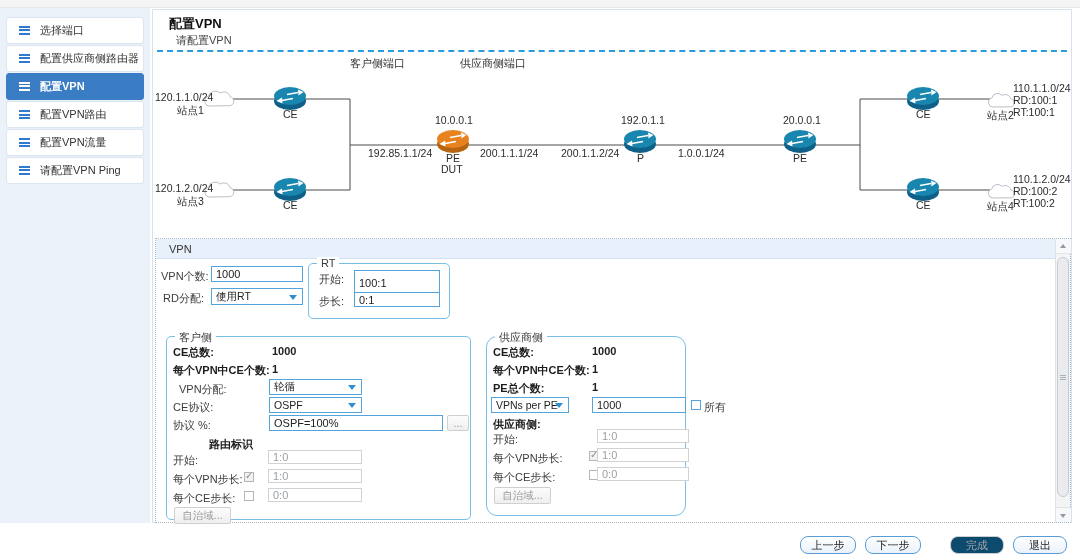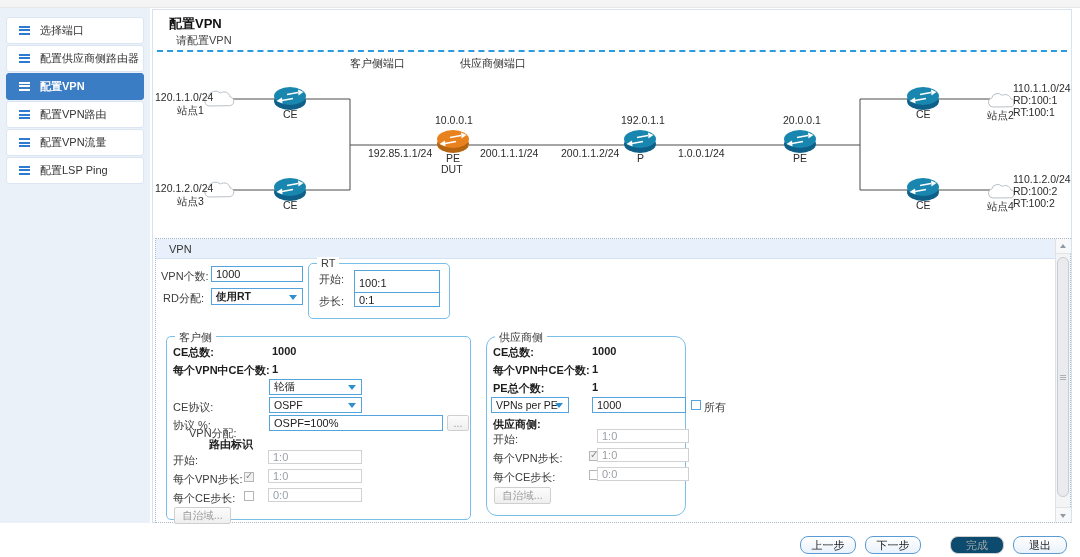--- a/index.html
+++ b/index.html
@@ -107,21 +107,21 @@
     <div class="side-item">
       <span class="burger"></span>
       <span class="side-label">配置VPN路由</span>
     </div>
     <div class="side-item">
       <span class="burger"></span>
       <span class="side-label">配置VPN流量</span>
     </div>
     <div class="side-item">
       <span class="burger"></span>
-      <span class="side-label">配置LSP Ping</span>
+      <span class="side-label">请配置VPN Ping</span>
     </div>
   </div>
 
   <div class="main">
     <div class="page-title">配置VPN</div>
     <div class="page-sub">请配置VPN</div>
     <div class="dashline"></div>
     <div class="port-label cust">客户侧端口</div>
     <div class="port-label prov">供应商侧端口</div>
   </div>
@@ -243,41 +243,41 @@
 
   <div class="vpn-panel">
     <div class="vpn-head">
       <span>VPN</span>
     </div>
 
     <span class="lbl" style="left:5px; top:30px;">VPN个数:</span>
     <input class="tbox" style="left: 55px; top: 27px; width: 92px; height: 16px;" readonly="" value="1000">
 
     <span class="lbl" style="left:7px; top:52px;">RD分配:</span>
-    <div class="ddl" style="left:55px; top:49px; width:92px; height:17px;font-weight:bold;">
+    <div class="ddl" style="left:55px; top:49px; width:92px; height:17px;">
       <span>使用RT</span>
       <i class="tri"></i>
     </div>
 
     <div class="fieldset" style="left:152px; top:24px; width:142px; height:56px;">
       <span class="legend">RT</span>
       <span class="lbl" style="left:10px; top:8px;">开始:</span>
       <input class="tbox" style="left: 45px; top: 6px; width: 86px; height: 26px;" readonly="" value="100:1">
       <span class="lbl" style="left:10px; top:30px;">步长:</span>
       <input class="tbox" style="left: 45px; top: 28px; width: 86px; height: 15px;" readonly="" value="0:1">
     </div>
 
     <div class="fieldset" style="left:10px; top:97px; width:305px; height:184px;">
       <span class="legend">客户侧</span>
       <span class="lbl b" style="left:6px; top:8px;">CE总数:</span>
       <span class="val b" style="left:105px; top:8px;">1000</span>
       <span class="lbl b" style="left:6px; top:26px;">每个VPN中CE个数:</span>
       <span class="val b" style="left:105px; top:26px;">1</span>
 
-      <span class="lbl" style="left:22px; top:45px;margin-top:44px;">VPN分配:</span>
+      <span class="lbl" style="left:12px; top:45px;">VPN分配:</span>
       <div class="ddl" style="left:102px; top:42px; width:93px; height:16px;">
         <span>轮循</span>
         <i class="tri"></i>
       </div>
 
       <span class="lbl" style="left:6px; top:63px;">CE协议:</span>
       <div class="ddl" style="left:102px; top:60px; width:93px; height:16px;">
         <span>OSPF</span>
         <i class="tri"></i>
       </div>

